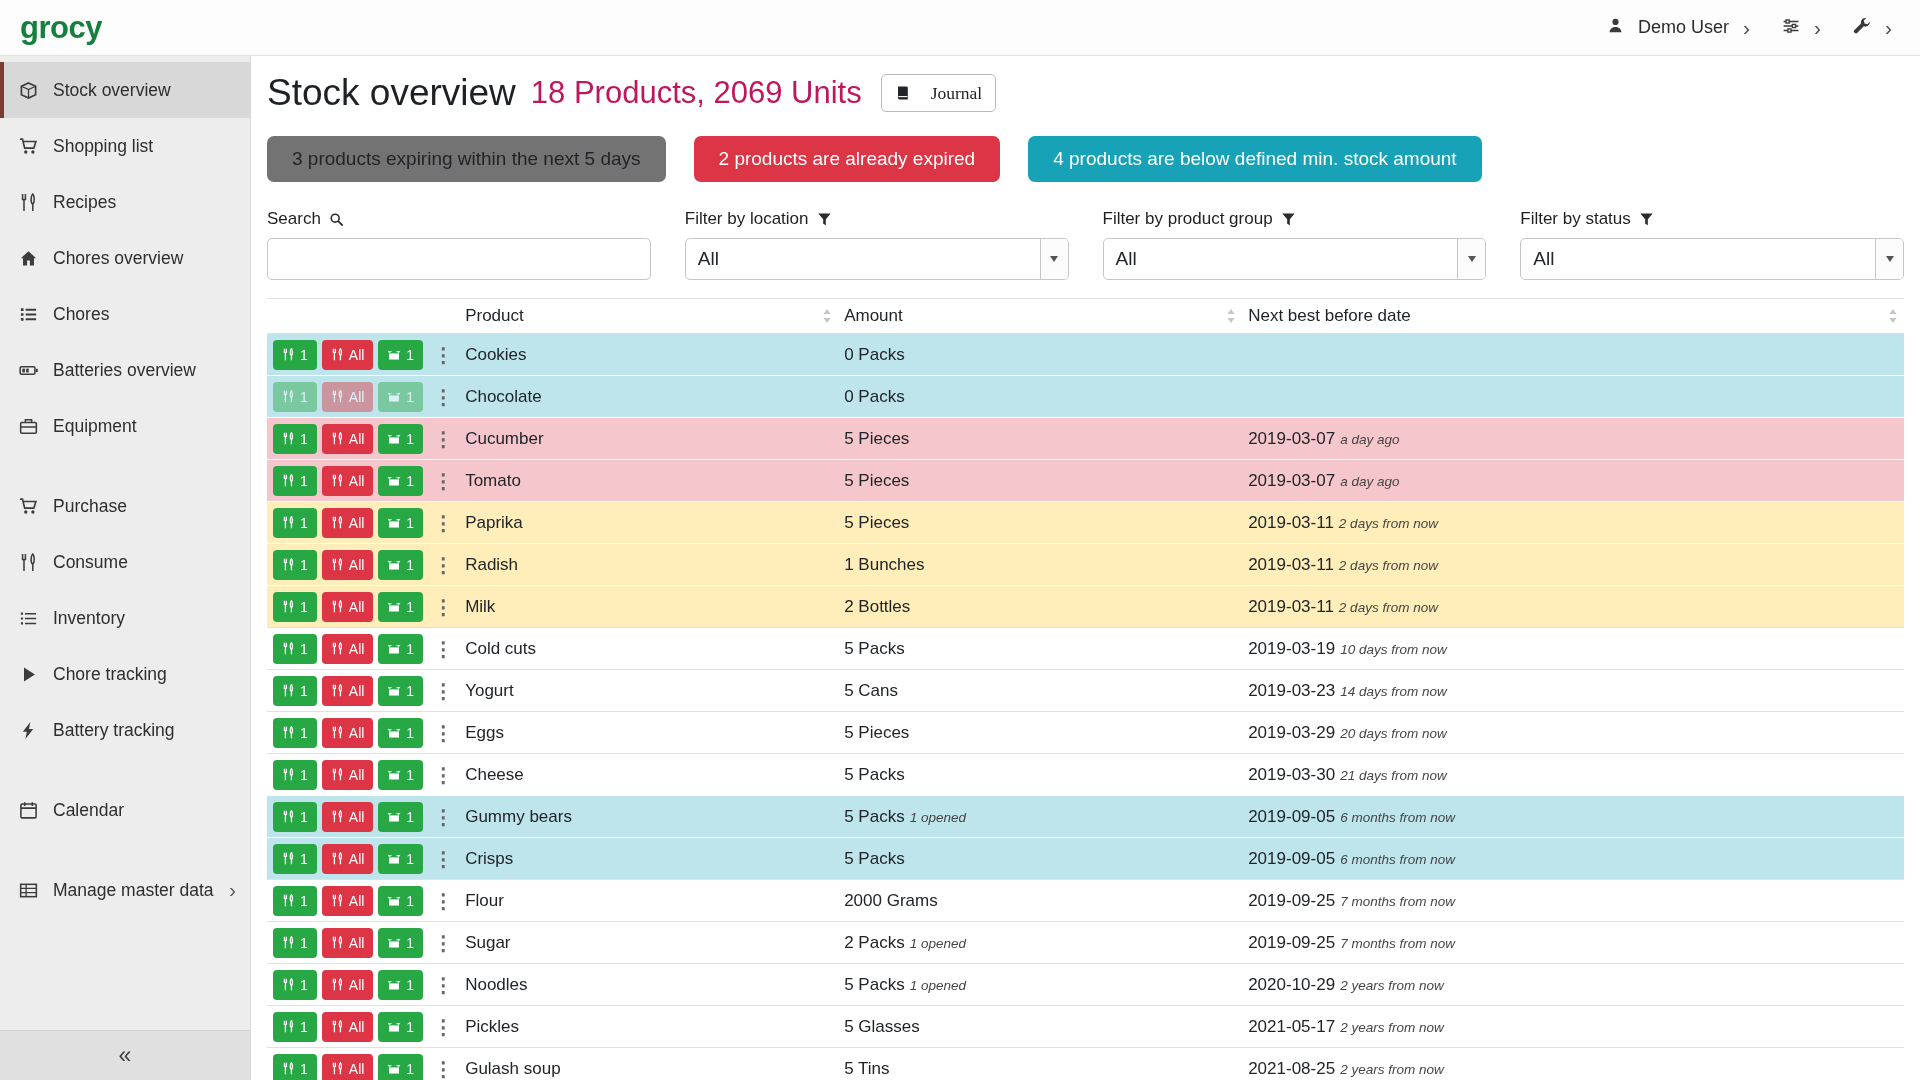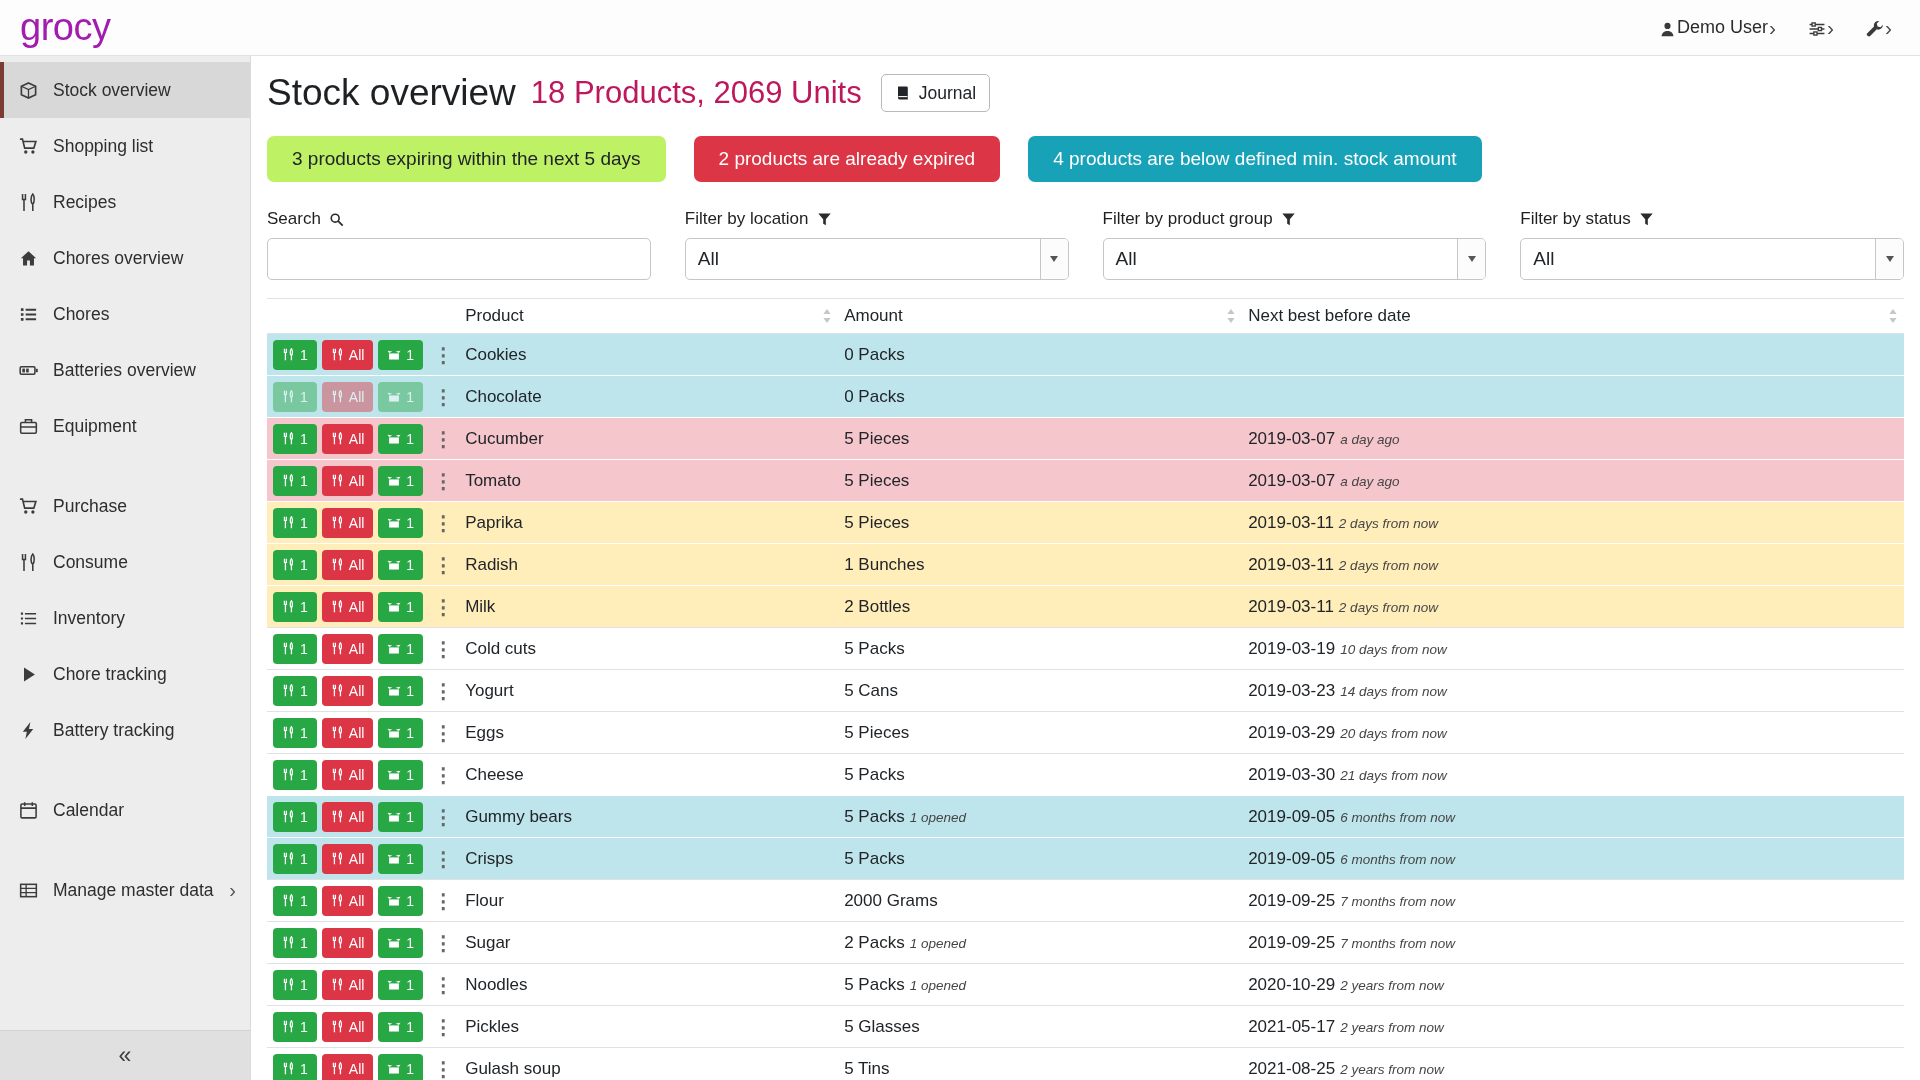--- a/index.html
+++ b/index.html
@@ -2,46 +2,46 @@
 <html><head>
 <meta charset="utf-8">
 <style>
   *{box-sizing:border-box;margin:0;padding:0}
   html,body{width:1920px;height:1080px}
   body{font-family:"Liberation Sans",sans-serif;background:#fff;color:#212529;overflow:hidden;position:relative}
   svg{display:block}
 
   
   .topbar{position:absolute;top:0;left:0;right:0;height:56px;background:#fdfdfd;border-bottom:1px solid #e2e2e2;display:flex;align-items:center;justify-content:space-between;padding:0 28px 0 20px;z-index:5}
-  .logo{font-size:38px;font-weight:400;color:#a21caf;letter-spacing:-.5px;cursor:pointer}
+  .logo{font-size:31px;font-weight:700;color:#15803d;letter-spacing:-.5px;cursor:pointer}
   .topbar-right{display:flex;align-items:center;gap:32px}
-  .topbar-item{display:flex;align-items:flex-end;gap:1px;font-size:18px;color:#2b2b2b;cursor:pointer}
+  .topbar-item{display:flex;align-items:flex-start;gap:14px;font-size:18px;color:#2b2b2b;cursor:pointer}
   .topbar-item .icon{color:#3a3a3a}
   .chev{font-size:21px;color:#4a4a4a;line-height:1}
 
   
   .sidebar{position:absolute;top:56px;left:0;bottom:0;width:251px;background:#ededed;border-right:1px solid #d9d9d9;display:flex;flex-direction:column}
   .sidebar nav{padding-top:6px}
   .nav-item{display:flex;align-items:center;gap:13px;height:56px;padding:0 14px 0 12px;font-size:17.5px;color:#2e2e2e;cursor:pointer;border-left:4px solid transparent}
   .nav-item .icon{width:24px;display:flex;justify-content:center;color:#3c3c3c}
   .nav-item.active{background:#d8d8d8;border-left-color:#7d3b35}
   .nav-gap{height:24px}
   .nav-chev{margin-left:auto;font-size:20px;color:#555}
   .collapse-bar{margin-top:auto;height:50px;background:#e0e0e0;border-top:1px solid #d2d2d2;display:flex;align-items:center;justify-content:center;font-size:23px;color:#3f3f3f;cursor:pointer}
 
   
   .content{position:absolute;left:251px;top:56px;right:0;bottom:0;padding:12px 16px;background:#fff;overflow:hidden}
   .page-head{display:flex;align-items:center;gap:15px;margin-top:4px}
   .page-title{font-size:37px;font-weight:500;color:#1d2124}
   .page-subtitle{font-size:31px;color:#be185d;font-weight:400}
-  .journal-btn{display:flex;align-items:center;gap:8px;background:#fff;border:1px solid #b9b9b9;border-radius:5px;height:38px;padding:0 13px;font-size:17.5px;color:#212529;cursor:pointer;font-family:Liberation Sans, sans-serif;margin-left:4px}
+  .journal-btn{display:flex;align-items:center;gap:20px;background:#fff;border:1px solid #b9b9b9;border-radius:5px;height:38px;padding:0 13px;font-size:17.5px;color:#212529;cursor:pointer;font-family:Liberation Serif, serif;margin-left:4px}
 
   .alerts{display:flex;gap:28px;margin-top:22px}
   .alert{height:46px;display:flex;align-items:center;padding:0 25px;border-radius:7px;font-size:19px;cursor:pointer;white-space:nowrap}
-  .alert.warning{background:#bef264;color:#212529}
+  .alert.warning{background:#737373;color:#212529}
   .alert.danger{background:#dc3545;color:#fff}
   .alert.info{background:#17a2b8;color:#fff}
 
   .filters{display:flex;gap:34px;margin-top:27px}
   .filter-col{flex:1;min-width:0}
   .filter-label{display:flex;align-items:center;gap:8px;font-size:17px;color:#1f1f1f}
   .filter-label .icon{color:#2b2b2b}
   .text-input{display:block;width:100%;height:42px;margin-top:9px;border:1px solid #c6c6c6;border-radius:5px;background:#fff;font-size:19px;padding:0 10px;font-family:inherit;color:#212529}
   .select{margin-top:9px;height:42px;border:1px solid #c6c6c6;border-radius:5px;background:#fff;display:flex;align-items:center;justify-content:space-between;padding-left:12px;font-size:19px;cursor:pointer;color:#212529}
   .sel-btn{width:28px;align-self:stretch;border-left:1px solid #c6c6c6;background:#fcfcfc;display:flex;align-items:center;justify-content:center;border-radius:0 4px 4px 0}

